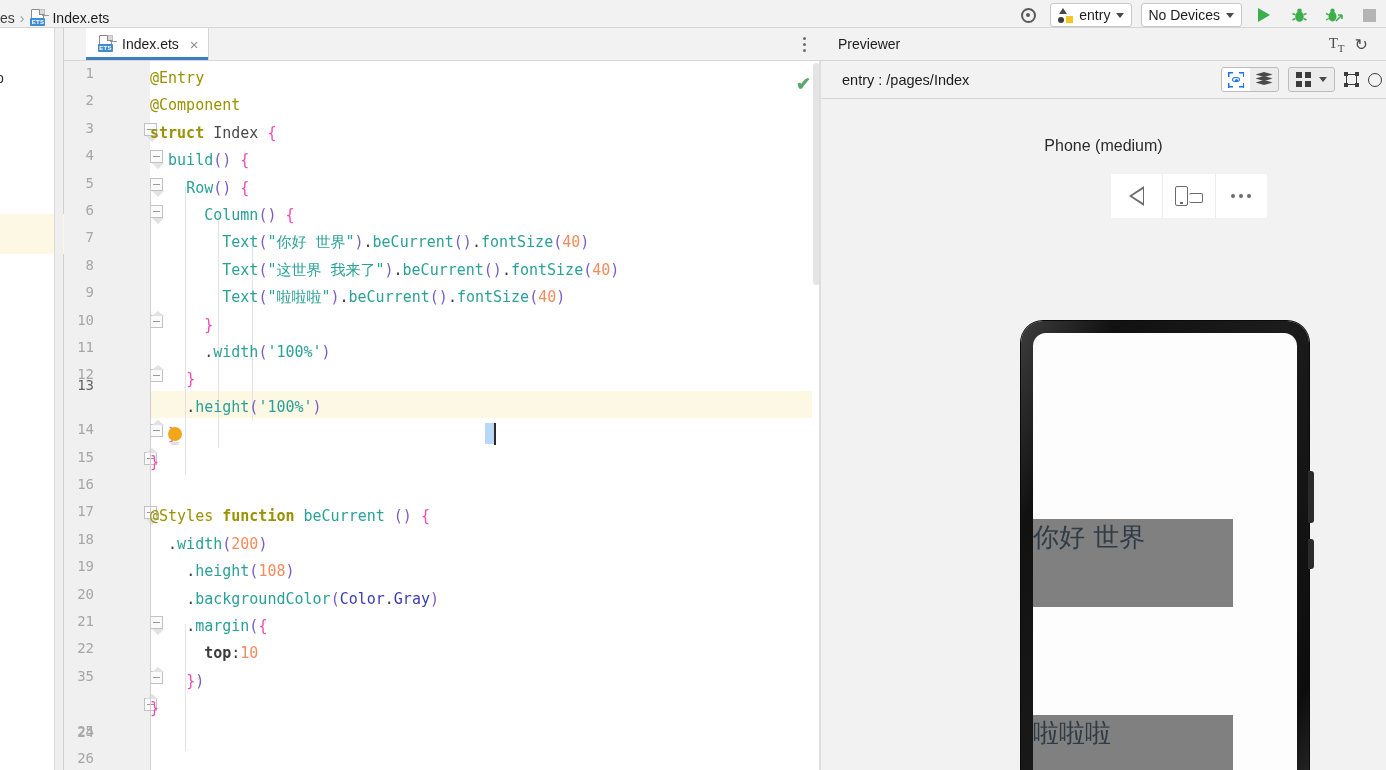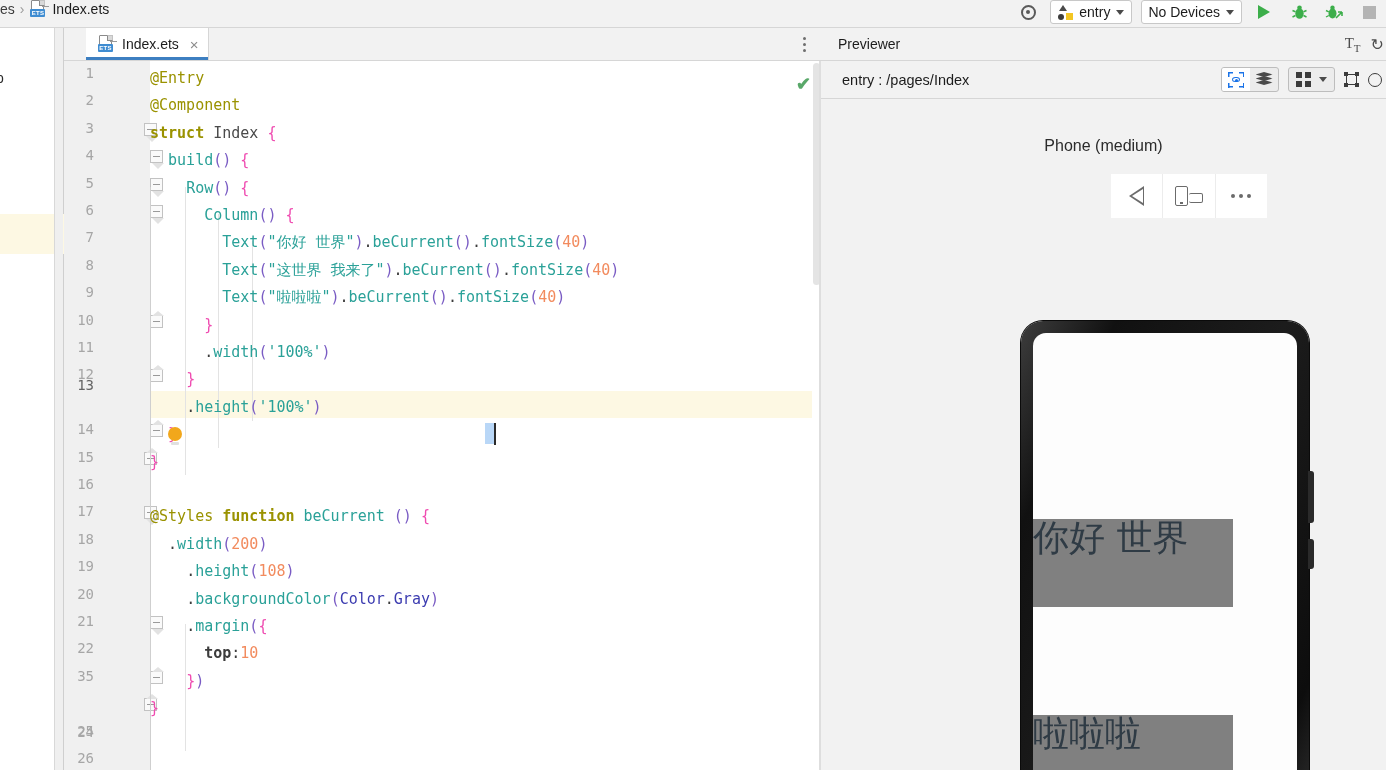--- a/index.html
+++ b/index.html
@@ -8,21 +8,21 @@
     background:#ffffff;
     font-family:"Liberation Sans", sans-serif;
     overflow:hidden;
   }
   .app { position:relative; width:1386px; height:770px; }
 
   
   .topbar {
     position:absolute; left:0; top:0; width:1386px; height:28px;
     background:#f2f2f2; border-bottom:1px solid #d6d6d6;
-    display:flex; align-items:flex-start;
+    display:flex; align-items:flex-end;
   }
   .crumbs { display:flex; align-items:center; gap:5px; padding-left:0px; font-size:14px; color:#1c1c1c; }
   .crumb-tail { color:#3c3c3c; }
   .crumb-sep { color:#9b9b9b; font-size:14px; }
   .ets-icon {
     width:18px; height:18px; position:relative; display:inline-block;
   }
   .ets-icon .sheet {
     position:absolute; left:2px; top:0px; width:13px; height:16px;
     background:#ffffff; border:1px solid #8a8a8a; border-radius:1px;
@@ -191,21 +191,21 @@
 
   
   .previewer {
     position:absolute; left:821px; top:28px; width:565px; height:742px; background:#f2f2f2;
   }
   .pv-head {
     position:absolute; left:0; top:0; width:565px; height:33px;
     border-bottom:1px solid #d6d6d6; display:flex; align-items:center;
   }
   .pv-title { padding-left:17px; font-size:14px; color:#1c1c1c; }
-  .pv-head-right { margin-left:auto; display:flex; align-items:center; gap:10px; padding-right:2px; }
+  .pv-head-right { margin-left:auto; display:flex; align-items:center; gap:10px; padding-right:18px; }
   .tt-icon { font-size:15px; color:#4d4d4d; font-family:"Liberation Serif", serif; }
   .refresh-icon { font-size:16px; color:#4d4d4d; }
 
   .pv-sub {
     position:absolute; left:0; top:33px; width:565px; height:38px;
     border-bottom:1px solid #d6d6d6; display:flex; align-items:center;
   }
   .pv-path { padding-left:21px; font-size:14.5px; color:#1c1c1c; }
   .pv-sub-right { margin-left:auto; display:flex; align-items:center; gap:9px; padding-right:4px; }
   .seg {
@@ -300,21 +300,21 @@
     position:absolute; right:-5px; top:150px; width:6px; height:52px;
     background:#2a2a2a; border-radius:0 3px 3px 0;
   }
   .phone .btn-b {
     position:absolute; right:-5px; top:218px; width:6px; height:30px;
     background:#2a2a2a; border-radius:0 3px 3px 0;
   }
   .screen-col { position:absolute; left:0; top:0; width:100%; height:100%; }
   .txtbox {
     position:absolute; left:0; width:200px; background:#808080;
-    color:#2f3b45; font-size:36px; line-height:37px;
+    color:#2f3b45; font-size:26px; line-height:37px;
     font-family:"DejaVu Sans", sans-serif; overflow:hidden;
   }
 
   .watermark {
     position:absolute; left:1122px; top:740px;
     font-size:16px; color:#c2c2c2; letter-spacing:0.5px;
     font-family:"DejaVu Sans", sans-serif;
   }
 </style>
 </head>

